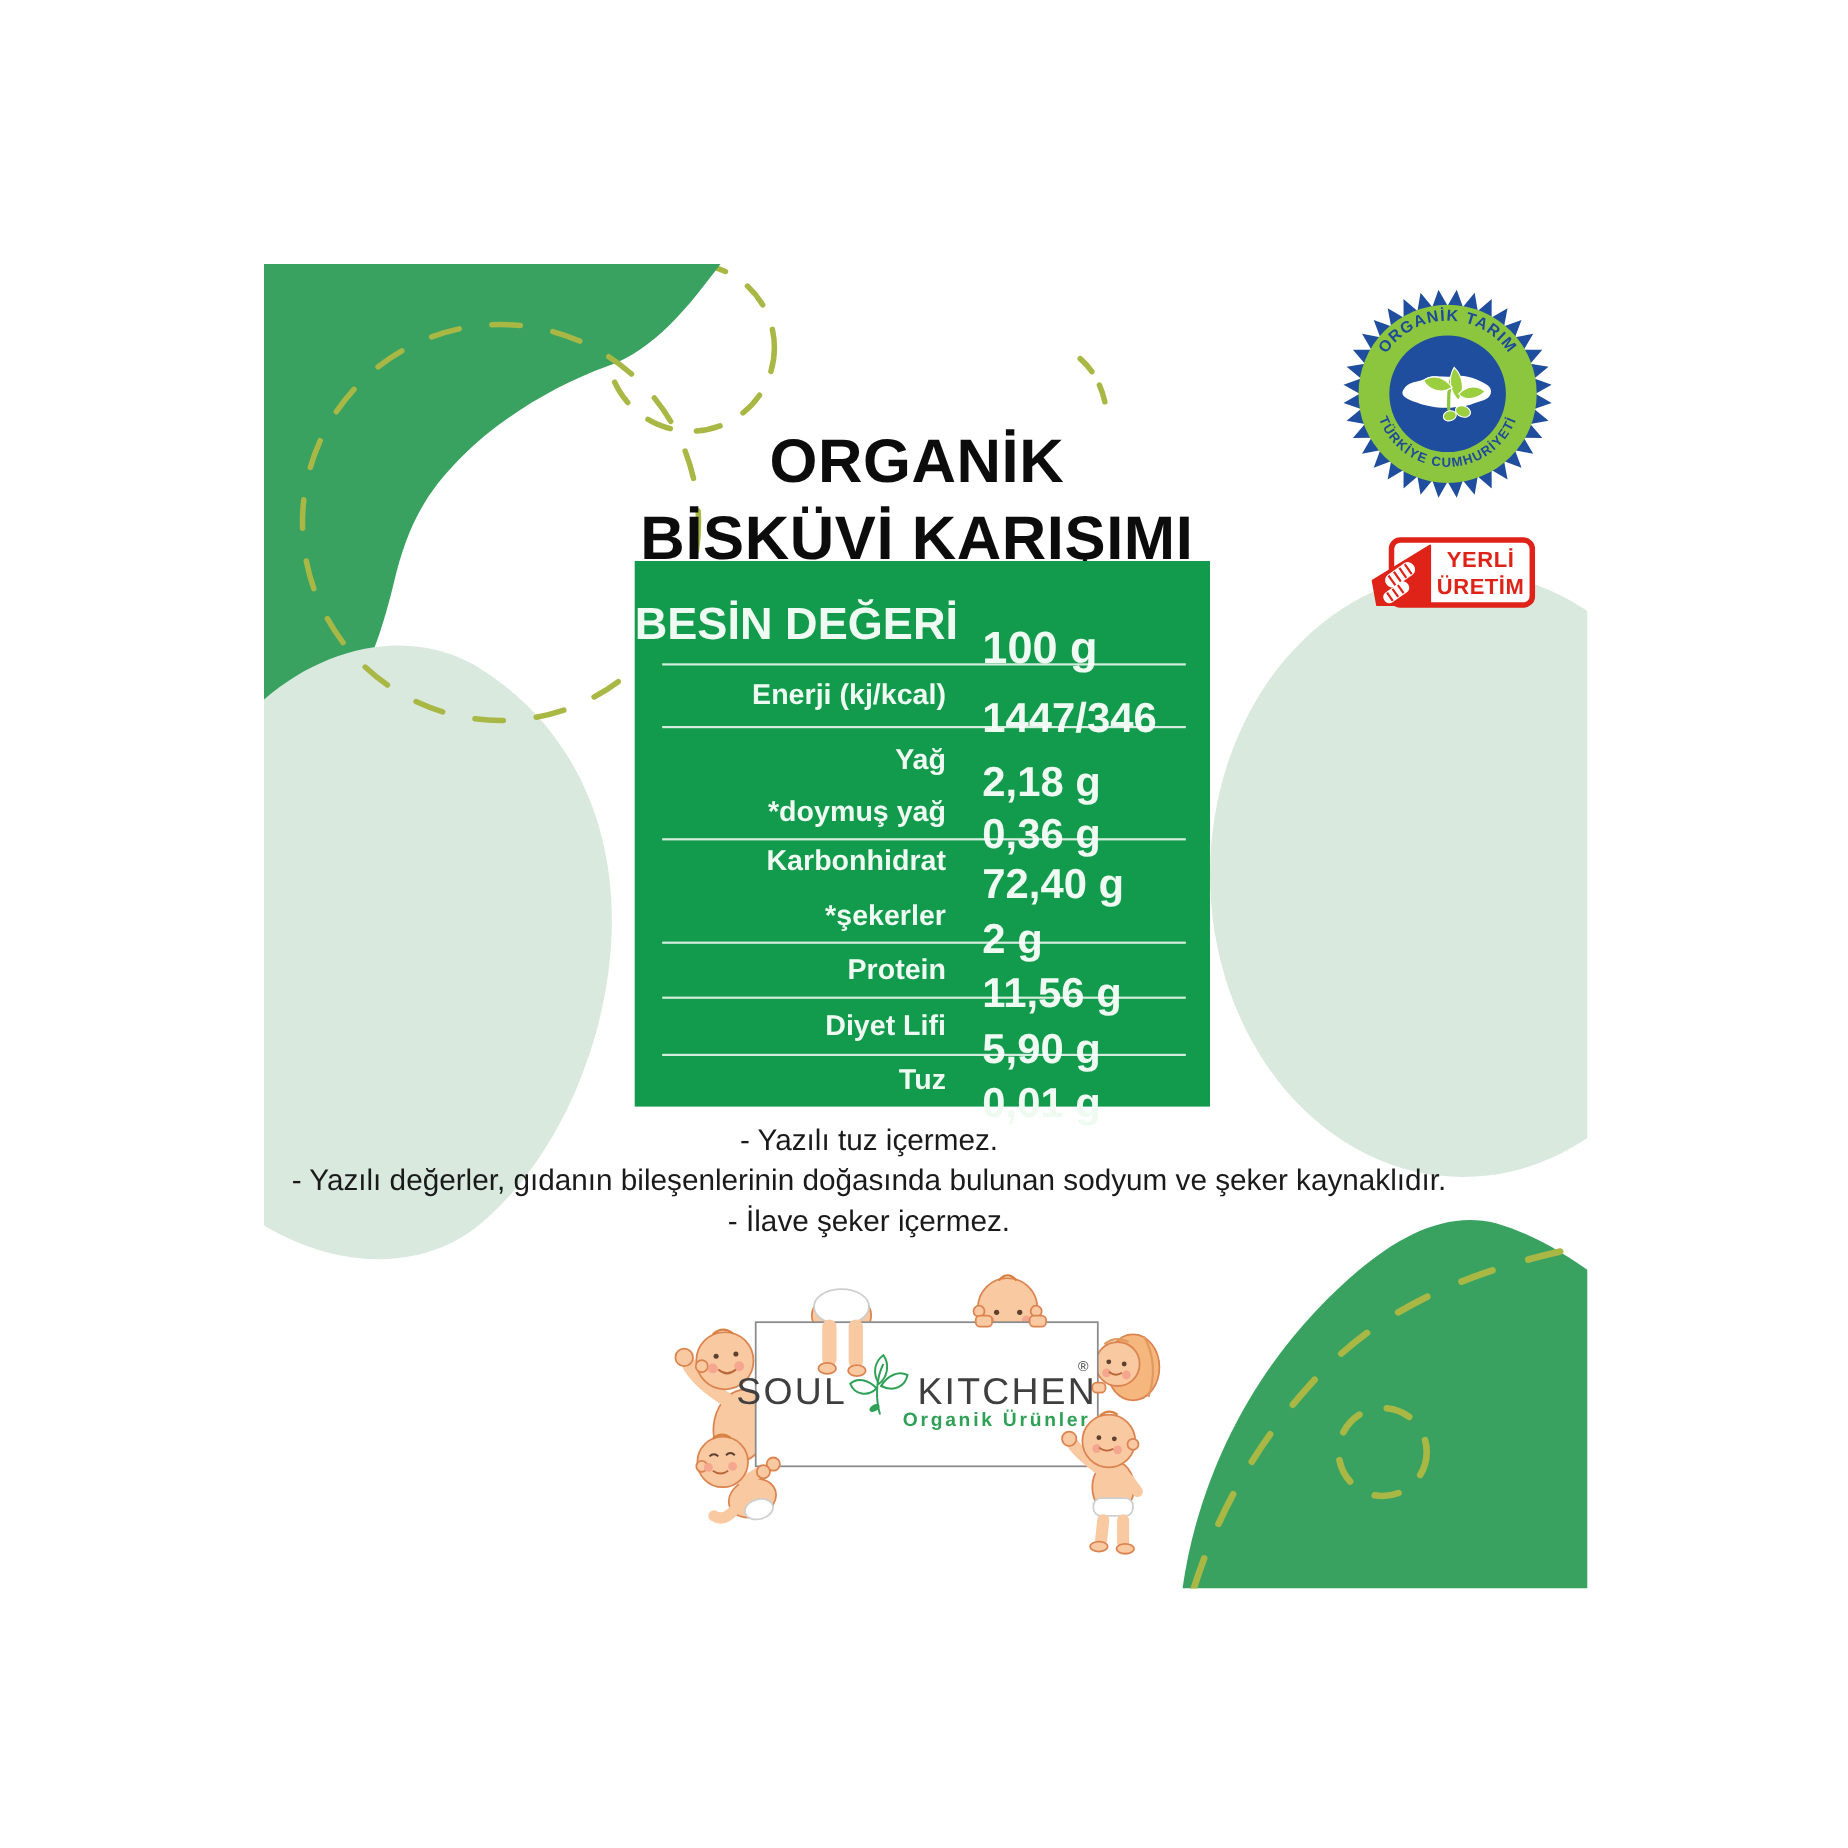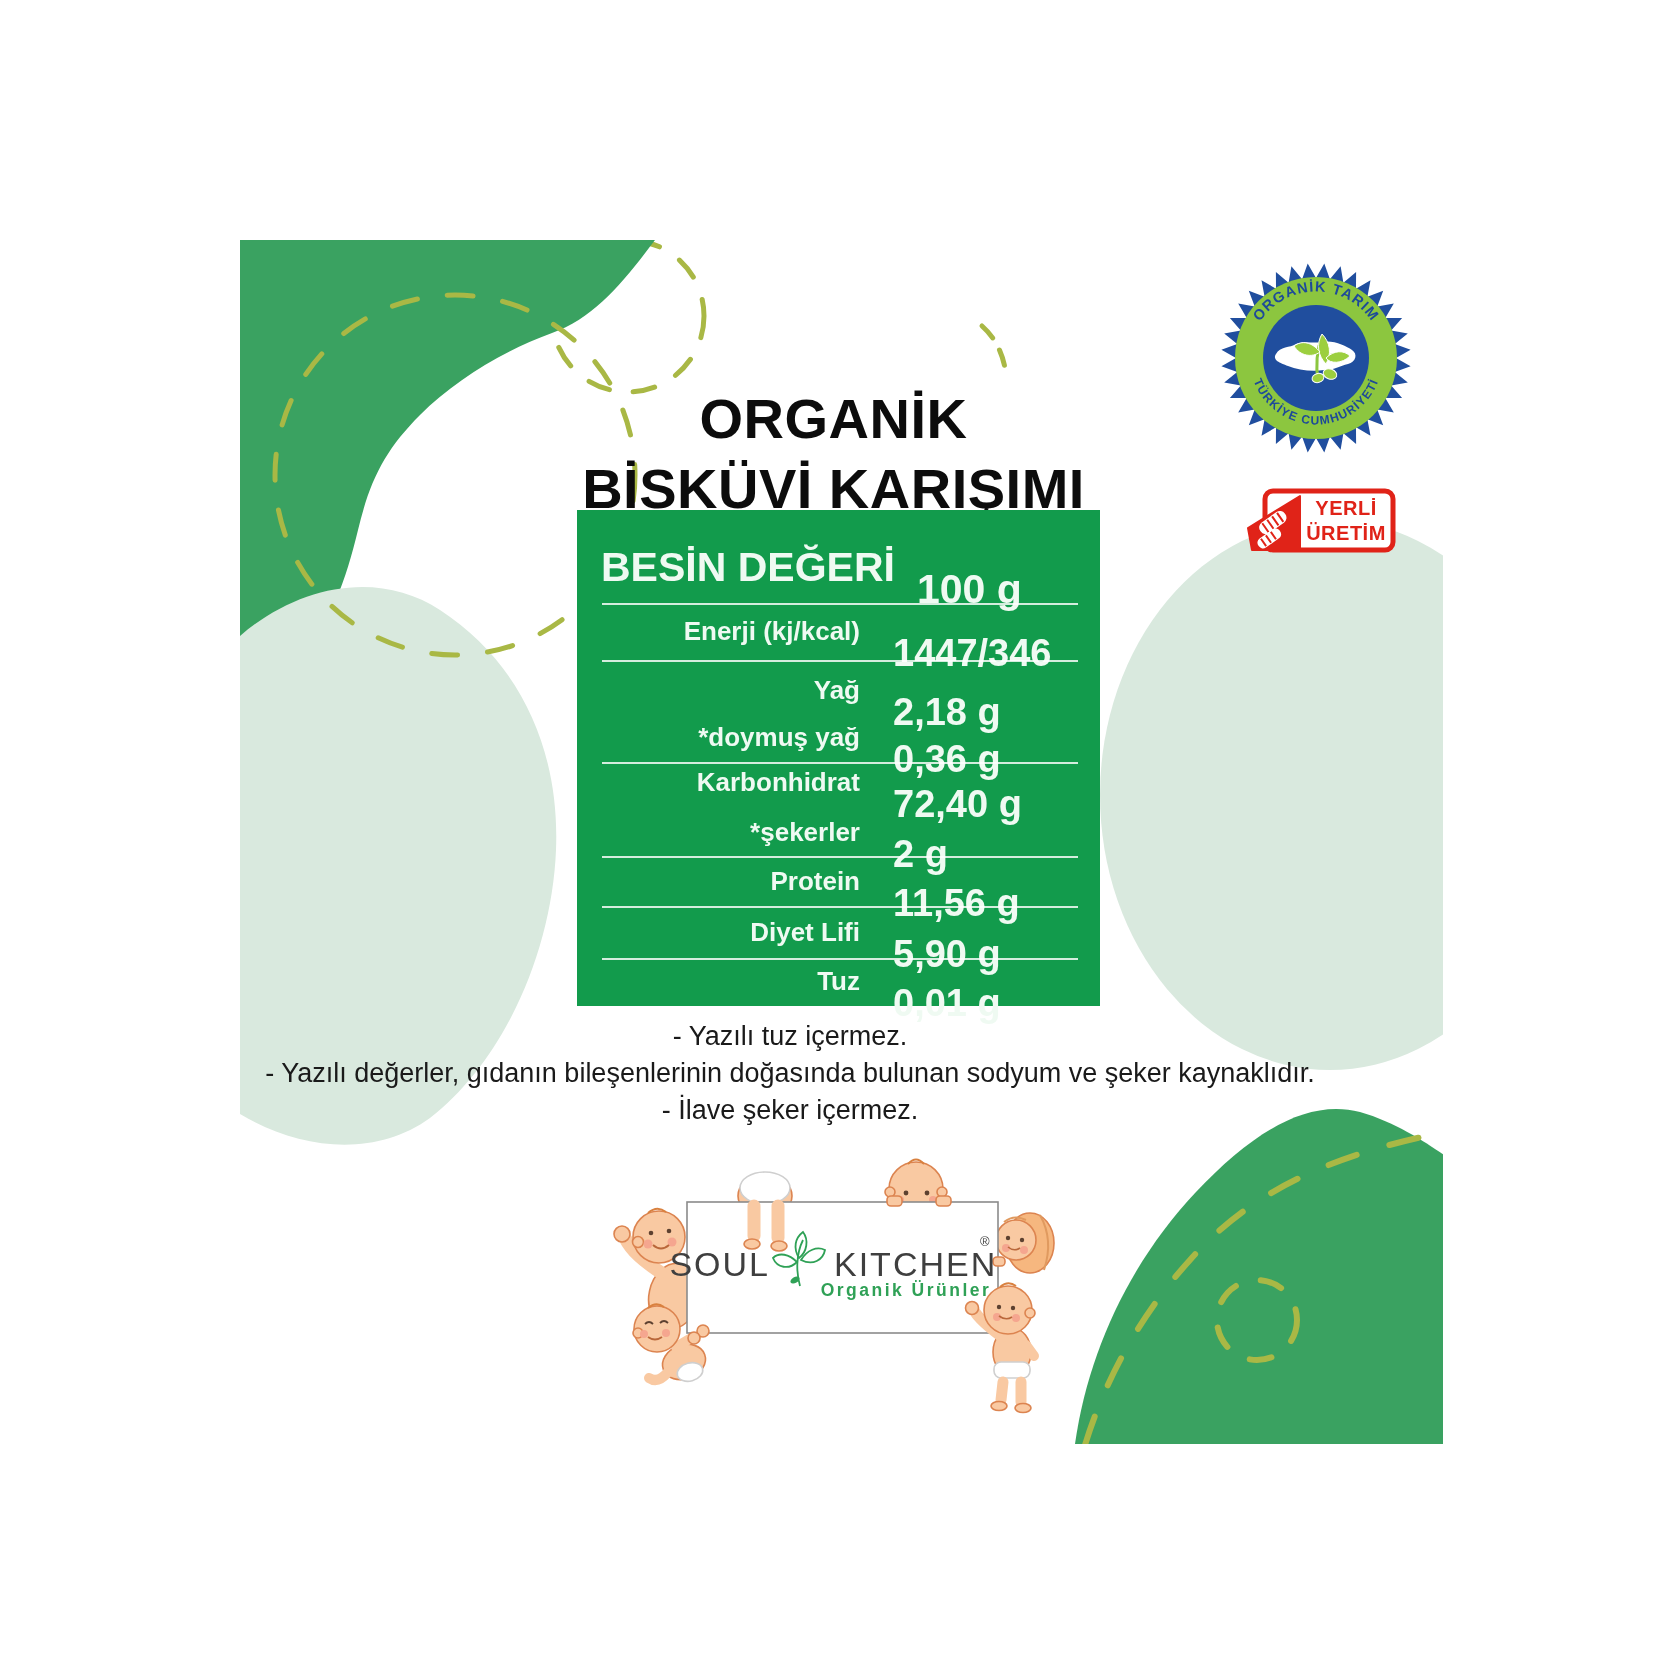--- a/index.html
+++ b/index.html
@@ -119,21 +119,21 @@
       <rect x="22" y="32" width="30" height="13" rx="6" fill="#ffffff"></rect>
       <path d="M28,33 V44 M34,33 V44 M40,33 V44 M46,33 V44" stroke="#e02318" stroke-width="2"></path>
       <rect x="12" y="44" width="26" height="11" rx="5" fill="#ffffff"></rect>
       <path d="M18,45 V54 M24,45 V54 M30,45 V54" stroke="#e02318" stroke-width="2"></path>
     </g>
     <text class="yerli-text" x="108" y="31" font-size="20" text-anchor="middle">YERLİ</text>
     <text class="yerli-text" x="108" y="56" font-size="20" text-anchor="middle">ÜRETİM</text>
   </svg>
 
   <div class="ntable">
-    <div class="nrow nheader" style="top:28px;height:58px;padding-left:24px;">
+    <div class="nrow nheader" style="top:28px;height:58px;">
       <div class="nlabel">BESİN DEĞERİ</div>
       <div class="nvalue">100 g</div>
     </div>
     <div class="hline" style="top:93px;"></div>
     <div class="nrow" style="top:97px;height:48px;">
       <div class="nlabel">Enerji (kj/kcal)</div>
       <div class="nvalue">1447/346</div>
     </div>
     <div class="hline" style="top:150px;"></div>
     <div class="nrow" style="top:156px;height:48px;">

